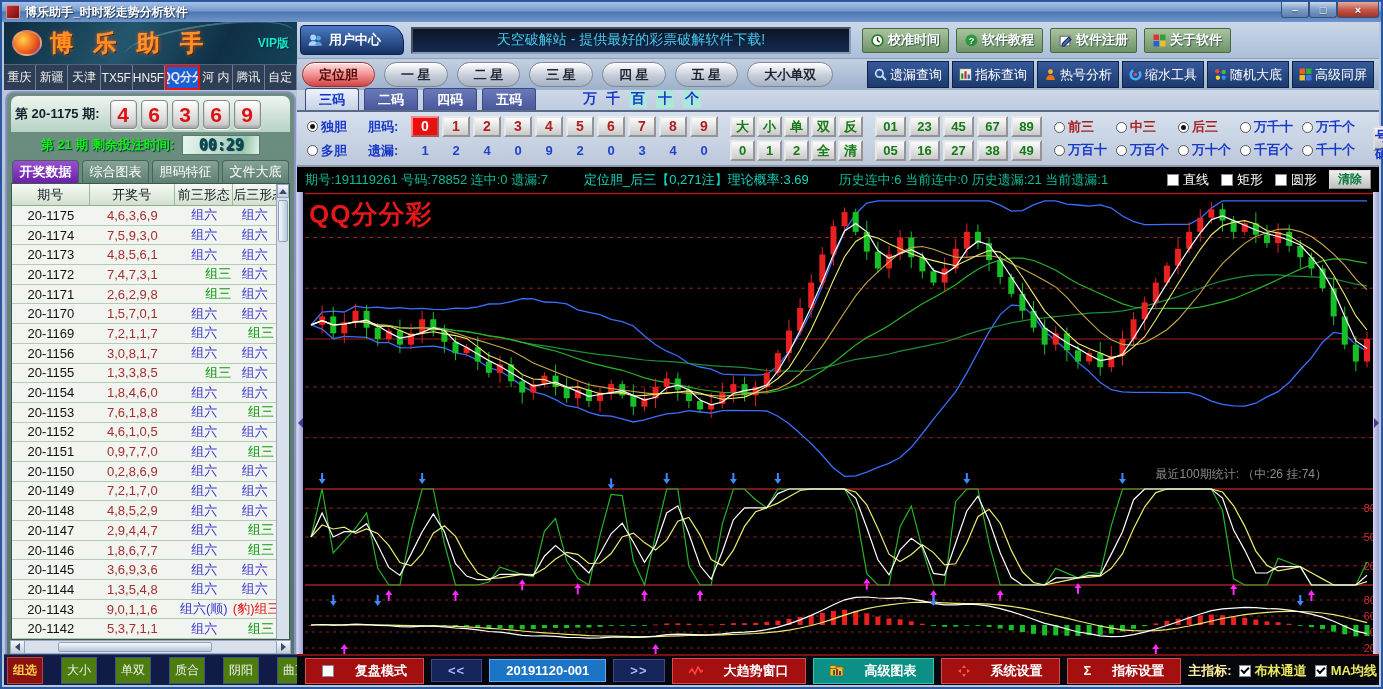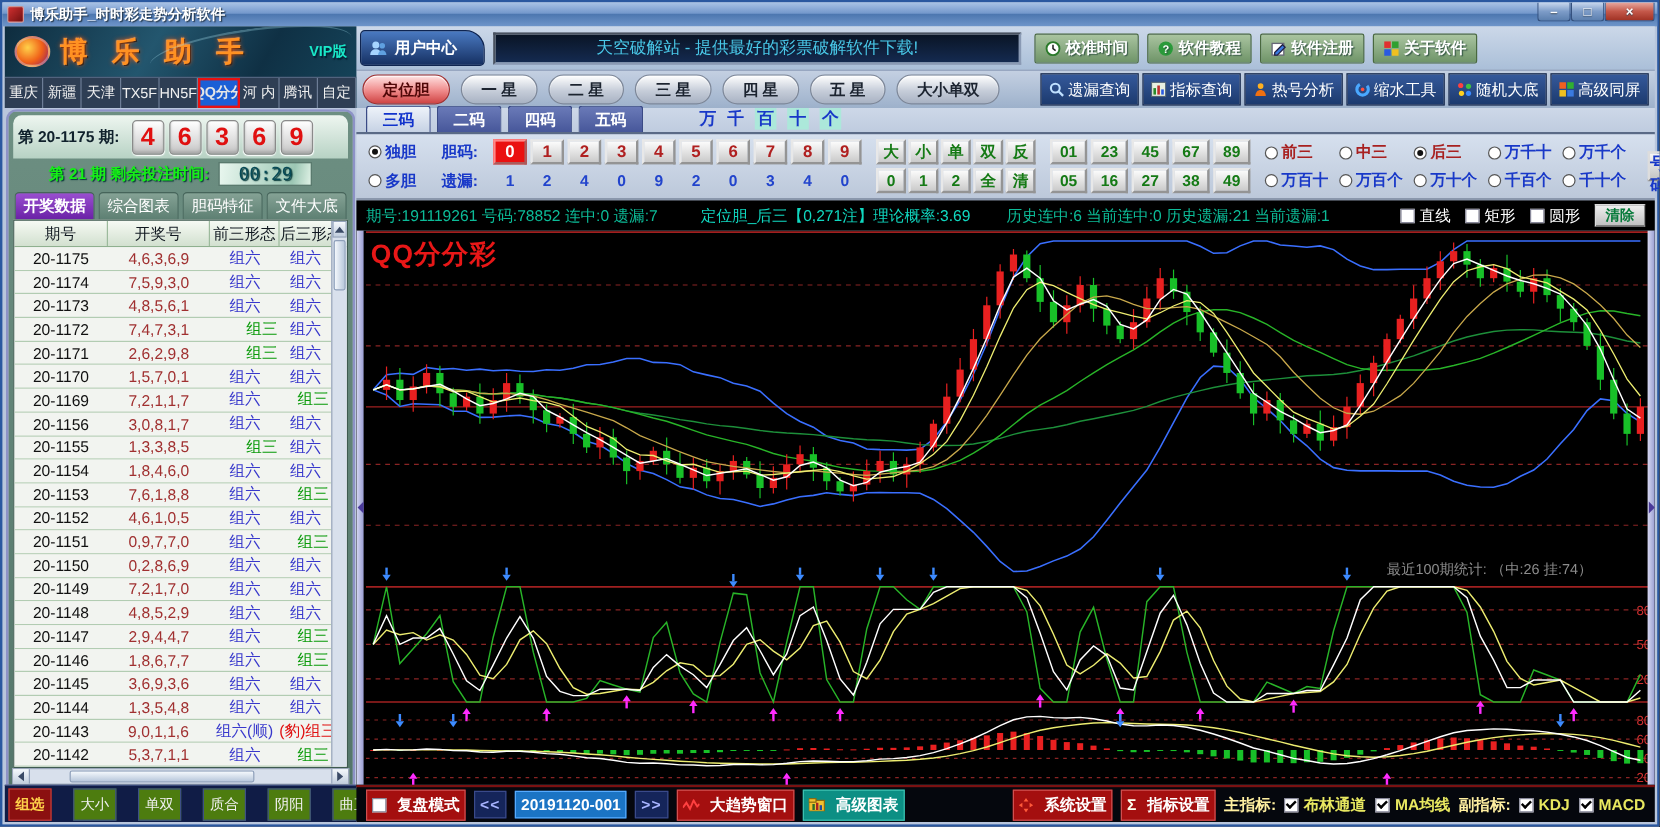--- a/index.html
+++ b/index.html
@@ -25,21 +25,21 @@
 .swoosh{position:absolute;left:120px;top:2px;width:170px;height:38px;border-radius:50%;border-top:2px solid #9fd8e855;transform:rotate(-8deg);}
 .region-tabs{height:26px;display:flex;align-items:stretch;background:#2e3e54;border-top:1px solid #51637e;font-size:12px;color:#f0f0f0;}
 .rtab{flex:1;display:flex;align-items:center;justify-content:center;border-right:1px solid #6d7d96;white-space:nowrap;overflow:hidden;padding:0 1px;cursor:default;}
 .rtab.sel{background:#1b5fd6;border:2px solid #e81111;color:#e5e5e5;font-weight:bold;}
 
 .sidebar{flex:1;min-height:0;background:linear-gradient(#6d8f82,#54766a);border:2px solid #8d92c6;border-bottom:none;border-radius:9px 9px 0 0;margin:1px 1px 0 1px;padding:3px 4px 0 4px;display:flex;flex-direction:column;}
 .issue-bar{height:36px;background:linear-gradient(#eef6f0,#b7d2c4);border-radius:7px 7px 0 0;display:flex;align-items:center;padding:0 4px;font-size:13px;font-weight:bold;color:#10212c;}
 .digits{display:flex;margin-left:6px;}
 .dig{width:27px;height:29px;background:linear-gradient(#ffffff,#d8d8d8 70%,#c0c0c0);border:1px solid #8a8a8a;border-radius:4px;color:#e01010;font-size:21px;font-weight:bold;line-height:27px;text-align:center;margin-left:4px;box-shadow:inset 0 -2px 2px #aaa,0 1px 1px #fff;}
 .countdown-row{height:26px;display:flex;align-items:center;justify-content:center;gap:8px;color:#16f016;font-size:13px;font-weight:bold;text-shadow:1px 1px 1px #033;}
-.lcd{width:78px;height:20px;background:linear-gradient(100deg,#e9f7ef,#9cc7b4 80%,#e0f2e6);color:#074a56;font-family:"DejaVu Sans Mono","Liberation Mono",monospace;font-size:15px;font-weight:normal;text-align:center;line-height:19px;border:1px solid #5a7a6e;}
+.lcd{width:78px;height:20px;background:linear-gradient(100deg,#e9f7ef,#9cc7b4 80%,#e0f2e6);color:#074a56;font-family:"DejaVu Sans Mono","Liberation Mono",monospace;font-size:15px;font-weight:bold;text-align:center;line-height:19px;border:1px solid #5a7a6e;}
 .side-tabs{height:25px;display:flex;gap:3px;padding:2px 1px 0 1px;font-size:13px;}
 .stab{flex:1;background:linear-gradient(#85a295,#5d7f72);color:#fff;text-align:center;line-height:21px;border:1px solid #46645a;border-bottom:none;border-radius:4px 4px 0 0;white-space:nowrap;overflow:hidden;}
 .stab.sel{background:linear-gradient(#9a4fd0,#6a21a6);font-weight:bold;}
 .table-wrap{flex:1;min-height:0;background:#eef0ec;border:1px solid #3e5a50;position:relative;display:flex;flex-direction:column;overflow:hidden;}
 .thead{display:flex;height:22px;background:linear-gradient(#f6faf4,#d2e0cf);border-bottom:1px solid #8fb08f;font-size:13px;color:#101820;align-items:flex-start;flex:none;padding-right:13px;}
 .th{border-right:1px solid #9cba9c;text-align:center;white-space:nowrap;overflow:hidden;height:100%;line-height:21px;}
 .c0{width:80px;}.c1{width:88px;}.c2{width:60px;}.c3{width:44px;border-right:none;}
 .tbody{flex:1;display:flex;flex-direction:column;padding-right:13px;}
 .trow{flex:1;display:flex;align-items:center;font-size:13px;border-bottom:1px solid #b2ccb2;background:#f2f4f0;}
 .td{white-space:nowrap;overflow:hidden;text-align:center;}
@@ -102,25 +102,25 @@
 .cb.on::after{content:"";width:6px;height:3px;border-left:2px solid #000;border-bottom:2px solid #000;transform:rotate(-45deg);margin-top:-2px;}
 .cbitem{display:flex;align-items:center;gap:4px;}
 .btn-clear{height:19px;padding:0 8px;background:linear-gradient(#f0f0f0,#c0c0c0);border:1px outset #ddd;color:#067a3a;font-size:12px;font-weight:bold;margin-left:12px;font-family:inherit;}
 
 .charts{flex:1;position:relative;background:#000;overflow:hidden;}
 .vstrip{position:absolute;top:0;bottom:0;width:6px;background:linear-gradient(90deg,#d6d8f2,#9a9ed2);display:flex;align-items:center;justify-content:center;}
 .vstrip.l{left:0;}.vstrip.r{right:0;}
 .strip-tri-l{width:0;height:0;border-top:5px solid transparent;border-bottom:5px solid transparent;border-right:5px solid #4a3a9a;}
 .strip-tri-r{width:0;height:0;border-top:5px solid transparent;border-bottom:5px solid transparent;border-left:5px solid #4a3a9a;}
 #chartsvg{position:absolute;left:6px;top:0;}
-.chart-title{position:absolute;left:12px;top:5px;color:#e81717;font-size:22px;font-weight:bold;letter-spacing:1px;}
+.chart-title{position:absolute;left:12px;top:5px;color:#e81717;font-size:26px;font-weight:bold;letter-spacing:1px;}
 .chart-stats{position:absolute;right:52px;top:274px;color:#8c8c8c;font-size:12px;}
 
 .statusbar{height:31px;background:#05070d;border-top:2px solid #7a1111;display:flex;align-items:center;gap:7px;padding:0 8px;font-size:13px;white-space:nowrap;}
-.sbtn{padding:3px 4px;display:flex;gap:9px;align-items:center;border:1px solid #0008;color:#fff;font-weight:bold;}
+.sbtn{padding:3px 16px;display:flex;gap:21px;align-items:center;border:1px solid #0008;color:#fff;font-weight:bold;}
 .sbtn.red{background:#a40f0f;border-color:#d05050;}
 .sbtn.navy{background:#15255a;color:#a8b4ff;border-color:#3a4a8a;font-weight:bold;letter-spacing:1px;}
 .sbtn.blue{background:#1b74c4;border-color:#5af;}
 .sbtn.teal{background:#0c8f84;border-color:#3cc0b0;}
 .ind-label{color:#ffefa0;font-weight:bold;}
 .ind-item{display:flex;align-items:center;gap:4px;color:#e8e860;font-weight:bold;}
 .rgroup{margin-left:auto;display:flex;align-items:center;gap:7px;}
 .ic{display:inline-flex;align-items:center;}
 .ic svg{display:block;}
 .sigma{color:#ffe;font-size:13px;font-weight:bold;}

